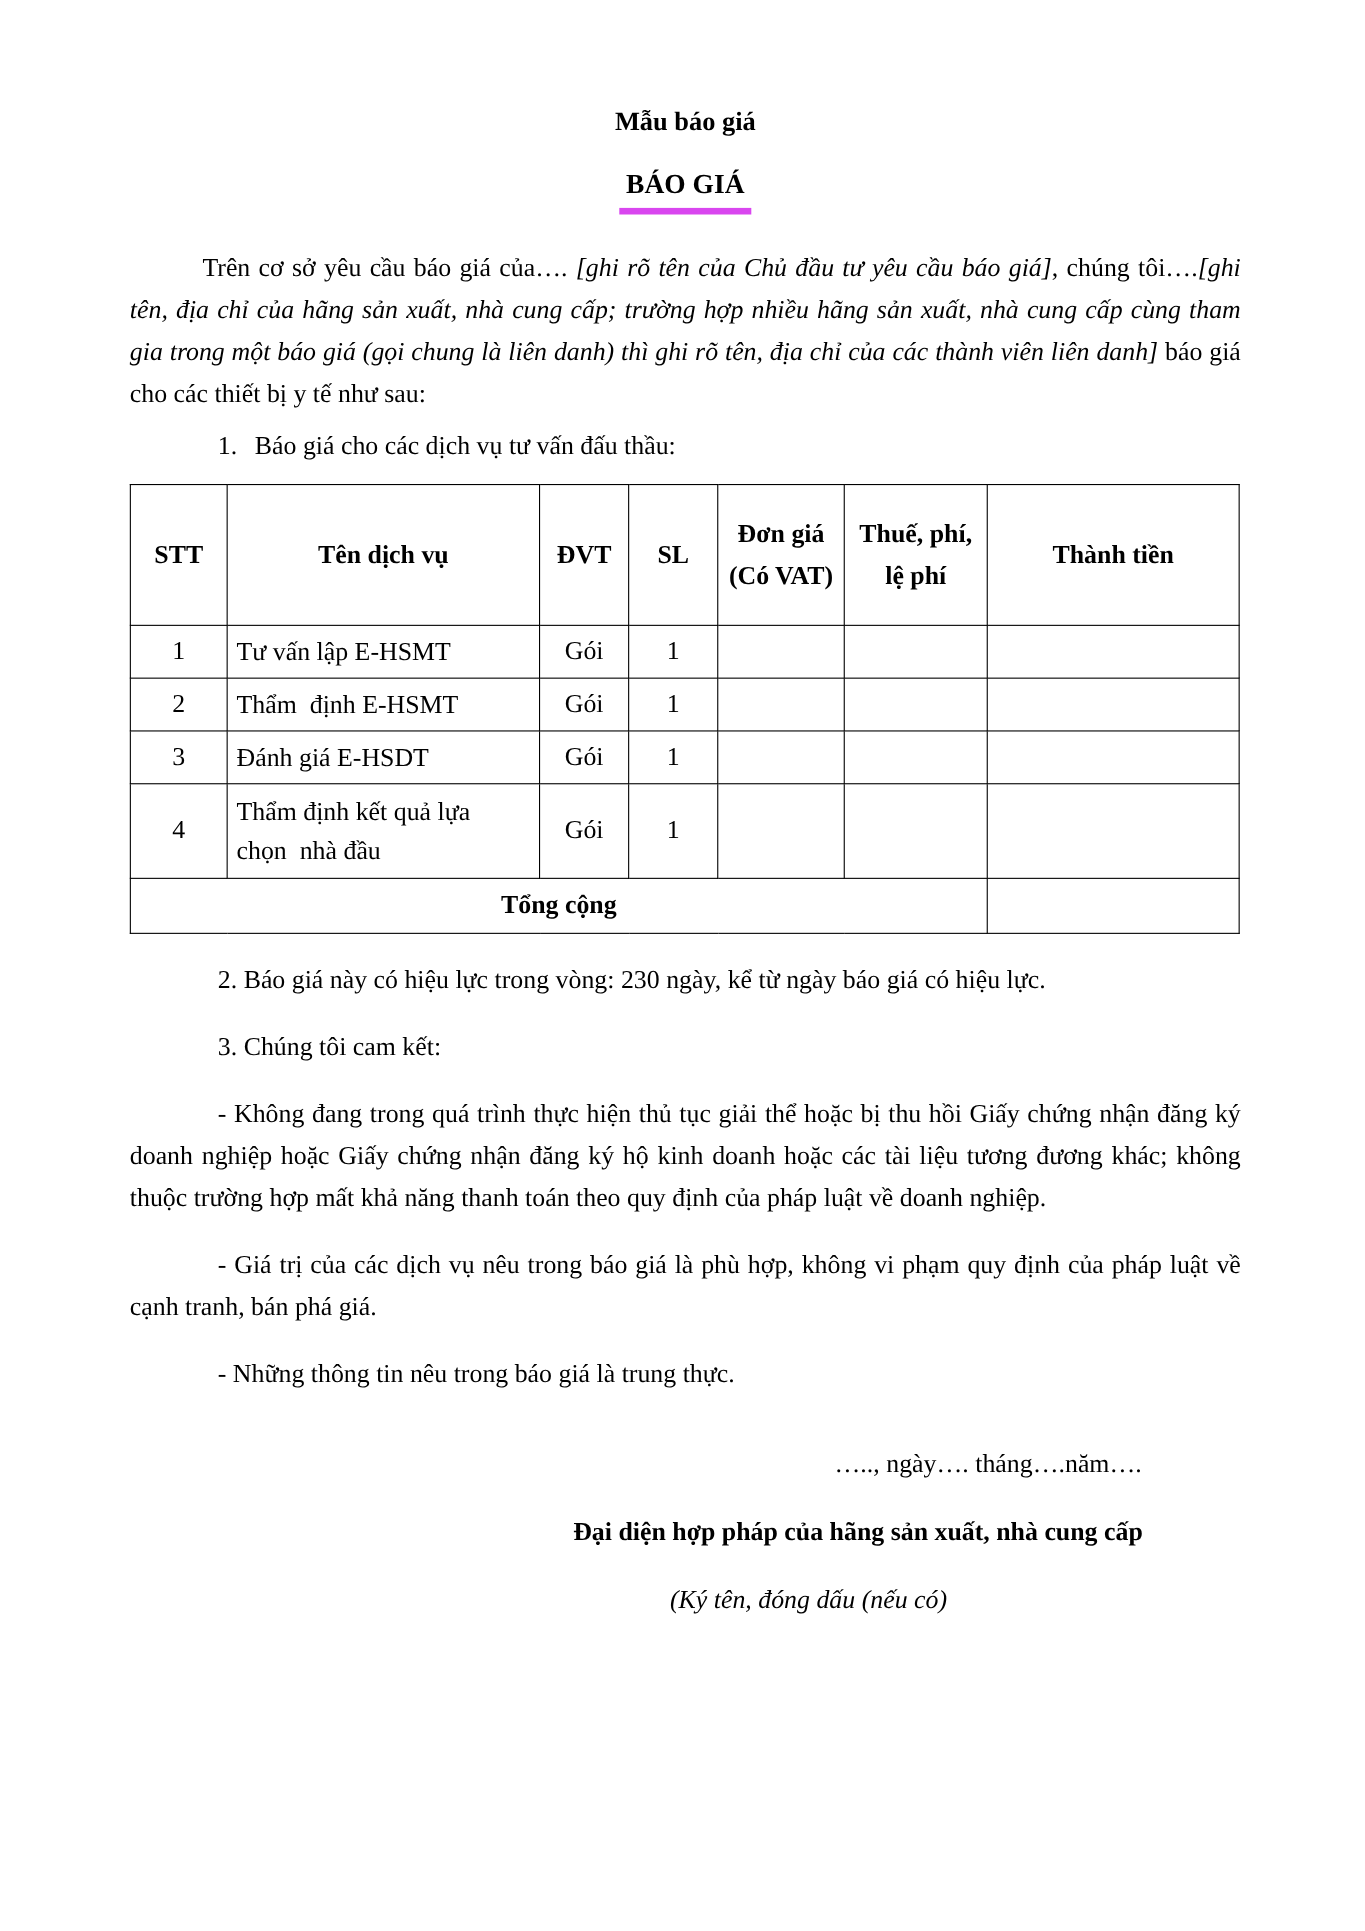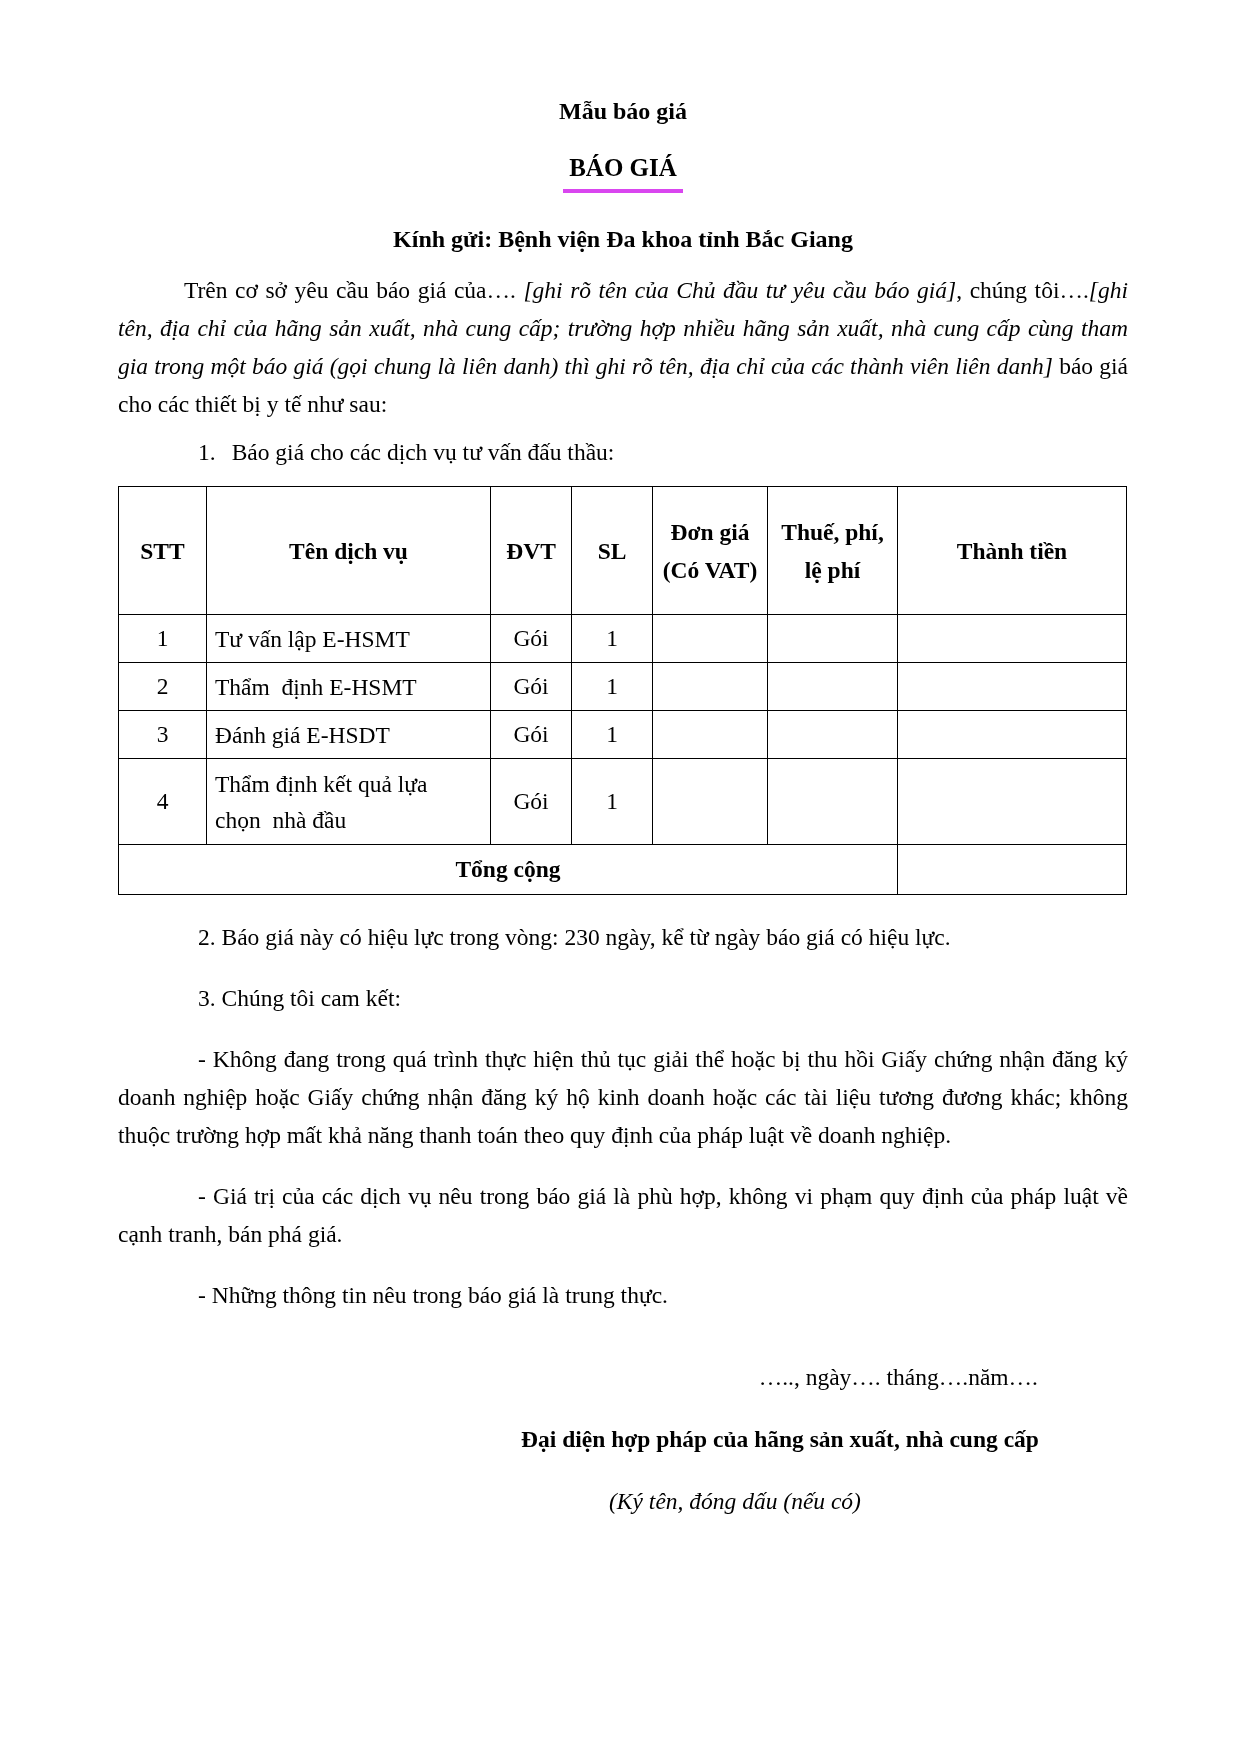--- a/index.html
+++ b/index.html
@@ -14,21 +14,21 @@
     width: 1241px; height: 1538px;
     padding: 96px 113px 0 118px;
   }
   .doc-title {
     text-align: center; font-weight: bold; font-size: 24px; line-height: 30px;
     margin-bottom: 26px;
   }
   .doc-heading-wrap { text-align: center; margin-bottom: 30px; }
   .doc-heading {
     display: inline-block; font-weight: bold; font-size: 25px; line-height: 32px;
-    border-bottom: 4px solid #d946ef; padding: 0 6px 5px 6px;
+    border-bottom: 6px solid #d946ef; padding: 0 6px 5px 6px;
   }
   .salutation {
     text-align: center; font-weight: bold; font-size: 24px; line-height: 32px;
     margin-bottom: 16px;
   }
   .intro {
     font-size: 23.5px; line-height: 38px; text-align: justify;
     text-indent: 66px;
   }
   .italic { font-style: italic; }
@@ -74,21 +74,20 @@
 <body>
 
 <div class="page">
 
   <div class="doc-title">Mẫu báo giá</div>
 
   <div class="doc-heading-wrap">
     <span class="doc-heading">BÁO GIÁ</span>
   </div>
 
-  <div class="salutation">Kính gửi: Bệnh viện Đa khoa tỉnh Bắc Giang</div>
 
   <p class="intro"><span>Trên cơ sở yêu cầu báo giá của…. </span><span class="italic">[ghi rõ tên của Chủ đầu tư yêu cầu báo giá]</span><span>, chúng tôi….</span><span class="italic">[ghi tên, địa chỉ của hãng sản xuất, nhà cung cấp; trường hợp nhiều hãng sản xuất, nhà cung cấp cùng tham gia trong một báo giá (gọi chung là liên danh) thì ghi rõ tên, địa chỉ của các thành viên liên danh]</span><span> báo giá cho các thiết bị y tế như sau:</span></p>
 
   <div class="list-line">
     <span class="num">1.</span><span>Báo giá cho các dịch vụ tư vấn đấu thầu:</span>
   </div>
 
   <table class="quote">
     <colgroup>
       <col style="width:88px">

